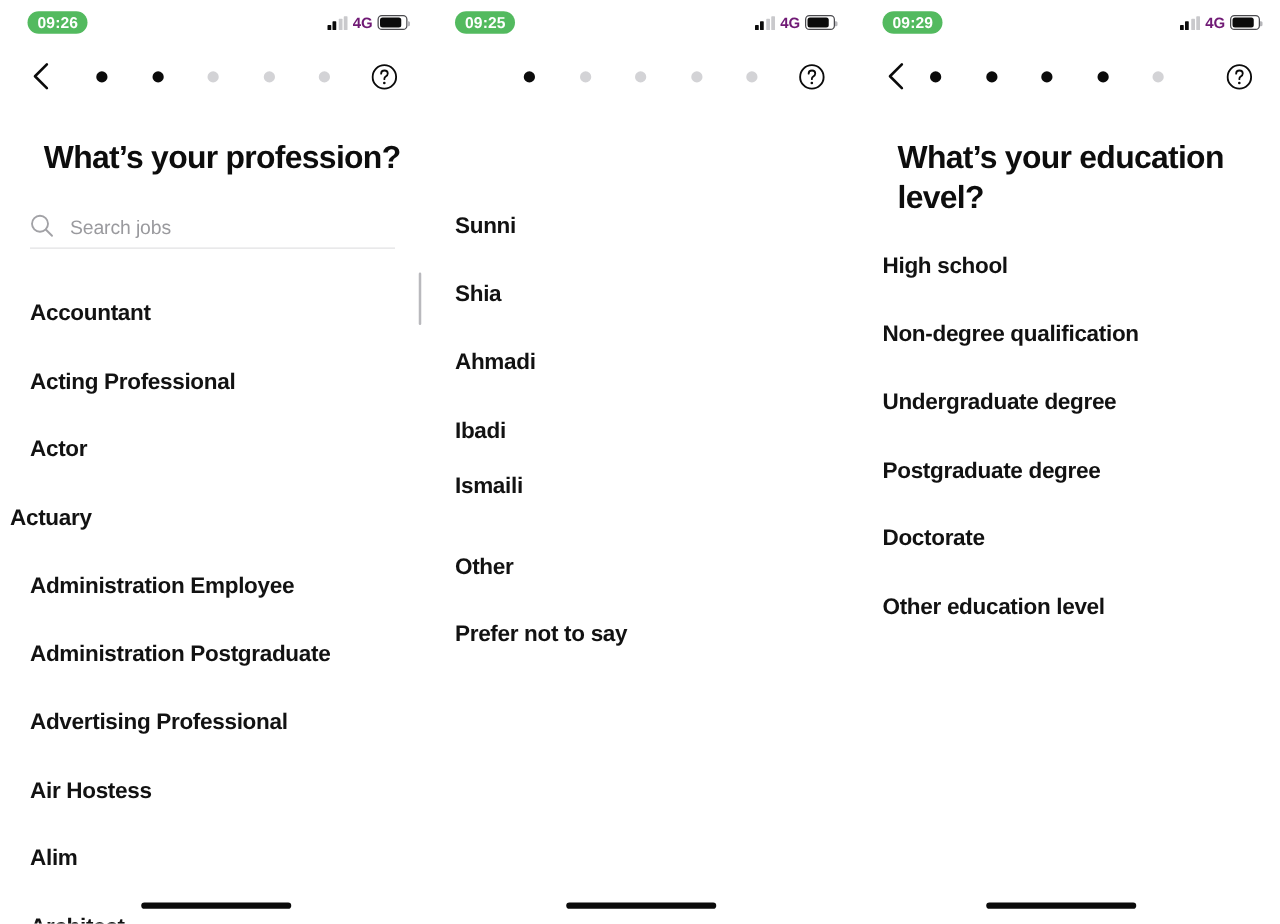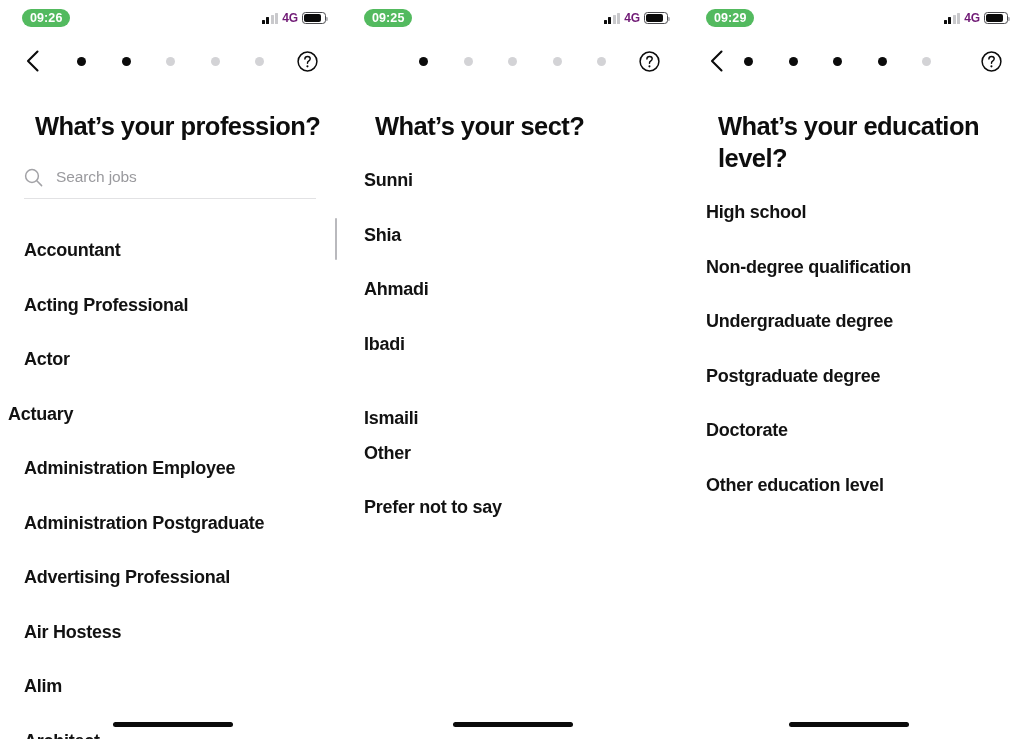--- a/index.html
+++ b/index.html
@@ -172,21 +172,21 @@
   }
 
   
   .search-wrap {
     position: absolute;
     left: 24px;
     width: 292px;
   }
   .search-row {
     display: flex;
-    align-items: flex-start;
+    align-items: center;
     gap: 13px;
     height: 30px;
   }
   .search-input {
     border: none;
     outline: none;
     background: transparent;
     font-family: "Liberation Sans", sans-serif;
     font-size: 15.5px;
     color: #2b2b2b;
@@ -332,27 +332,26 @@
         <div class="help-btn" style="left:297px">
           <span>
             <svg width="21" height="21" viewBox="0 0 21 21" fill="none">
               <circle cx="10.5" cy="10.5" r="9.4" stroke="#0b0b0b" stroke-width="1.5"></circle>
               <path d="M7.9 7.9c0-1.5 1.2-2.5 2.7-2.5 1.5 0 2.6.95 2.6 2.35 0 1.2-.7 1.8-1.6 2.4-.8.55-1.1.95-1.1 1.75v.45" stroke="#0b0b0b" stroke-width="1.45" stroke-linecap="round" stroke-linejoin="round"></path>
               <circle cx="10.45" cy="15.35" r="1.05" fill="#0b0b0b"></circle>
             </svg>
           </span>
         </div>
       </div>
-      <h1 class="title" style="left:21px;top:98px;width:320px">What’s your sect?</h1>
       <div class="list">
         <div class="opt" style="left:22px;top:170px">Sunni</div>
         <div class="opt" style="left:22px;top:224.5px">Shia</div>
         <div class="opt" style="left:22px;top:279px">Ahmadi</div>
         <div class="opt" style="left:22px;top:333.5px">Ibadi</div>
-        <div class="opt" style="left:22px;top:408px">Ismaili</div>
+        <div class="opt" style="left:22px;top:378px">Ismaili</div>
         <div class="opt" style="left:22px;top:442.5px">Other</div>
         <div class="opt" style="left:22px;top:497px">Prefer not to say</div>
       </div>
       <div class="home-indicator" style="left:111px;width:120px"></div>
     </div>
     <div class="phone p3">
       <div class="statusbar">
         <div class="time-pill">09:29</div>
         <div class="status-right">
           <span class="signal">

